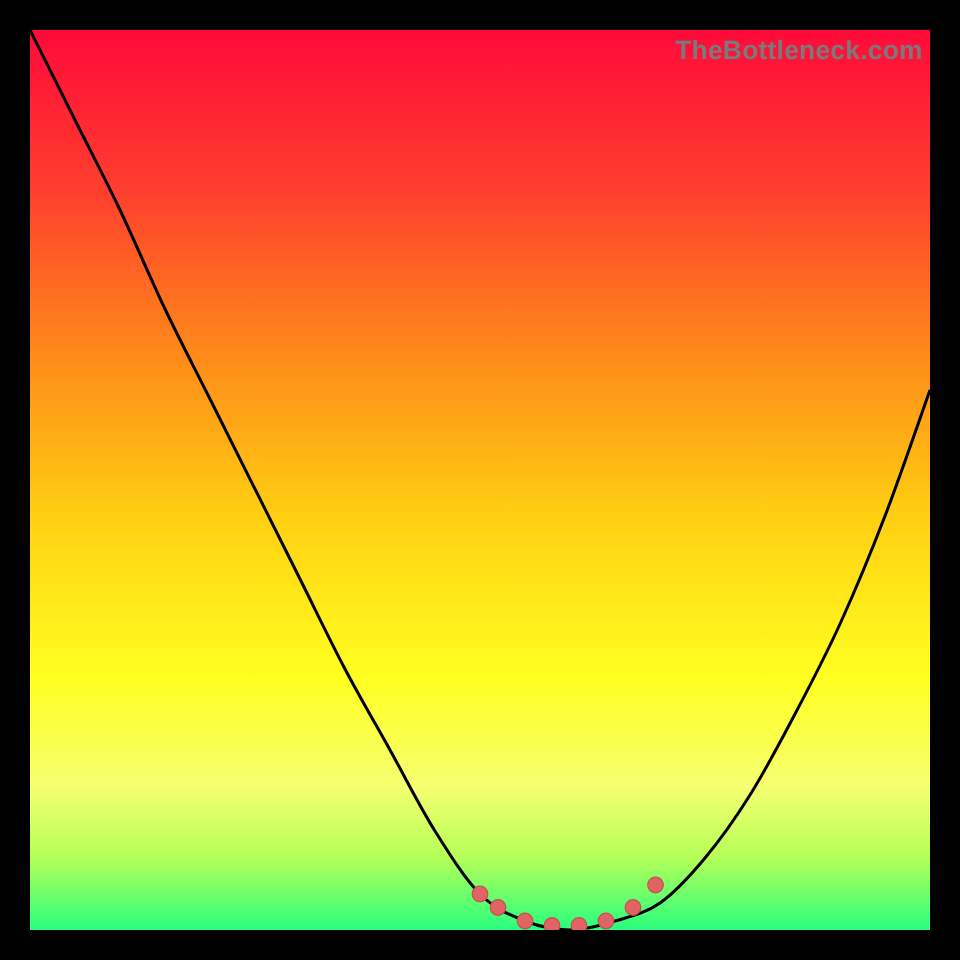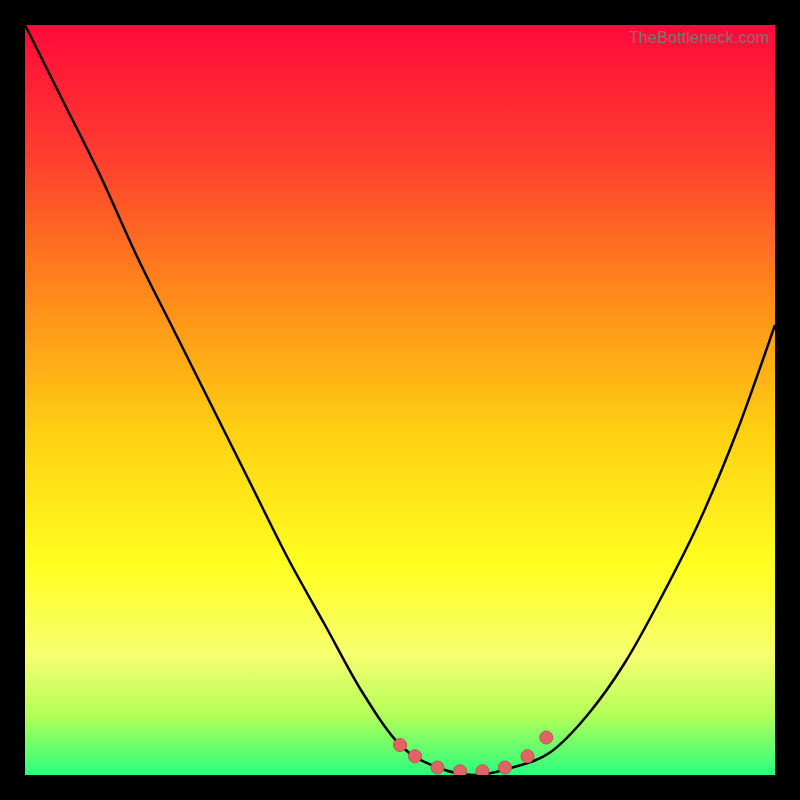--- a/index.html
+++ b/index.html
@@ -8,21 +8,21 @@
         background:linear-gradient(to bottom,
           #ff0a3a 0%,
           #ff3f2e 18%,
           #ff8a1a 36%,
           #ffcf12 54%,
           #ffff20 72%,
           #f6ff70 84%,
           #b4ff58 92%,
           #29ff7e 100%);
         overflow:hidden}
-  .attrib{position:absolute;right:6px;top:4px;color:#7a7a7a;font-size:16px;font-weight:400;letter-spacing:.2px}
+  .attrib{position:absolute;right:6px;top:4px;color:#7a7a7a;font-size:22px;font-weight:700;letter-spacing:.2px}
   svg{position:absolute;left:0;top:0;width:750px;height:750px}
   .curve{fill:none;stroke:#000;stroke-width:2.5}
   .marker{fill:#e06464;stroke:#c84f4f;stroke-width:1}
 </style>
 </head>
 <body>
 
 <div class="frame">
   <div class="plot">
 

